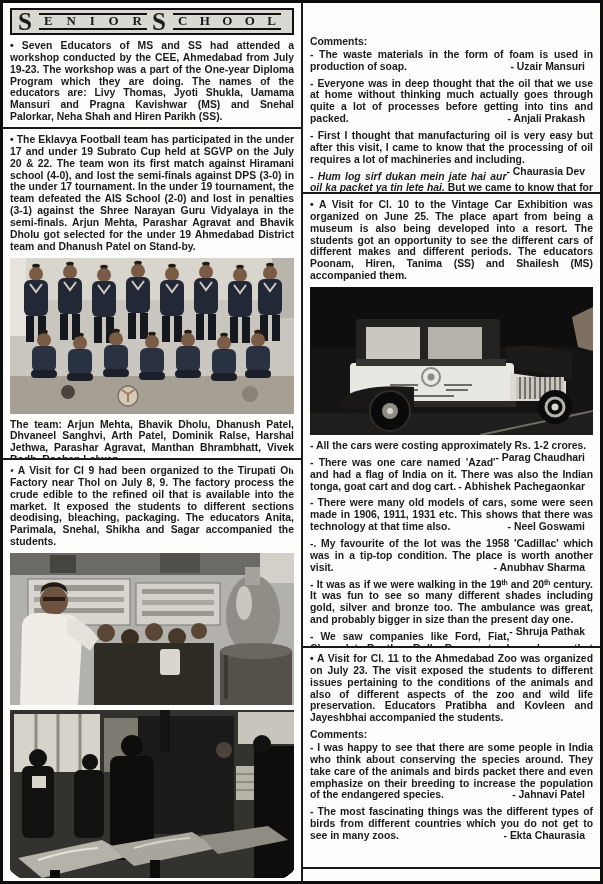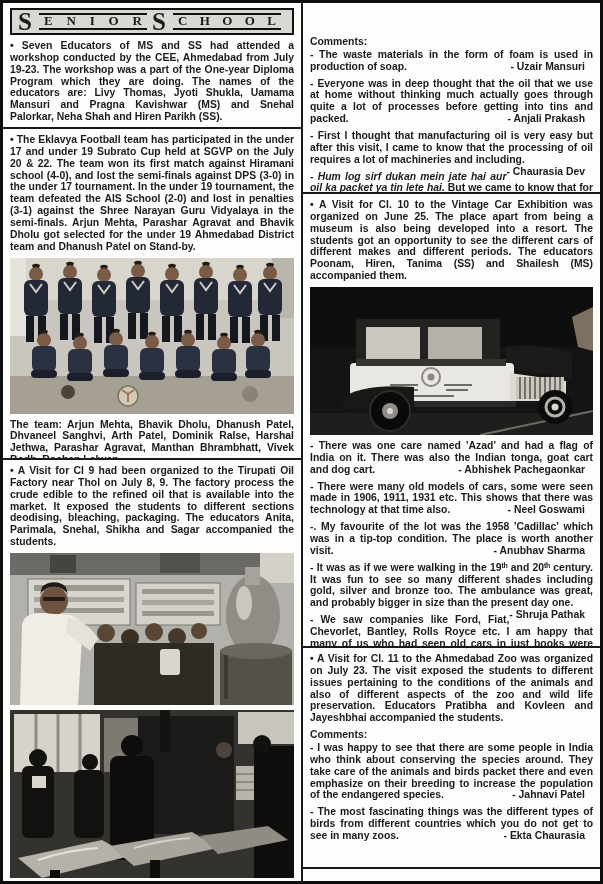--- a/index.html
+++ b/index.html
@@ -9,21 +9,21 @@
     display:flex;overflow:hidden;
     font-family:"Liberation Sans", sans-serif;
     font-size:10.4px;line-height:1.14;color:#1b1b1b;
   }
   .col{box-sizing:border-box;display:flex;flex-direction:column;overflow:hidden;}
   .col-left{width:300px;border-right:2px solid #1a1a1a;}
   .col-right{width:297px;margin-top:28px;}
   .sec{box-sizing:border-box;padding:5px 7px;border-bottom:2px solid #1a1a1a;overflow:hidden;}
   .sec-l1{height:126px;}
   .sec-l2{height:331px;}
-  .sec-l3{flex:1;border-bottom:none;}
+  .sec-l3{flex:1;border-bottom:none;border-radius:31px;}
   .sec-r1{height:163px;}
   .sec-r2{height:454px;}
   .sec-r3{height:221px;}
   .sec-r4{flex:1;border-bottom:none;}
   p{margin:0 0 5px 0;text-align:justify;font-weight:bold;}
   p:last-child{margin-bottom:0;}
   .cmt-label{font-weight:bold;margin-bottom:1px;text-align:left;}
   .by{float:right;margin-right:8px;white-space:nowrap;}
   .lead-italic{font-style:italic;}
   
@@ -240,20 +240,24 @@
         <path d="M30,112 Q52,96 104,100 L104,120 L34,122 Z" fill="#191816"></path>
         <circle cx="80" cy="124" r="20" fill="#0a0a0a" stroke="#2e2d2b" stroke-width="2"></circle>
         <circle cx="80" cy="124" r="8" fill="#8f8d86"></circle>
         <circle cx="80" cy="124" r="3" fill="#d8d6cf"></circle>
         <circle cx="245" cy="120" r="17" fill="#0b0b0b"></circle>
         <circle cx="245" cy="120" r="9" fill="none" stroke="#b3b1aa" stroke-width="3"></circle>
         <circle cx="245" cy="120" r="3.5" fill="#d8d6cf"></circle>
       </svg>
 
       <p>
+        <span>- All the cars were costing approximately Rs. 1-2 crores.</span>
+        <span class="by">- Parag Chaudhari</span>
+      </p>
+      <p>
         <span>- There was one care named 'Azad' and had a flag of India on it. There was also the Indian tonga, goat cart and dog cart.</span>
         <span class="by">- Abhishek Pachegaonkar</span>
       </p>
       <p>
         <span>- There were many old models of cars, some were seen made in 1906, 1911, 1931 etc. This shows that there was technology at that time also.</span>
         <span class="by">- Neel Goswami</span>
       </p>
       <p>
         <span>-. My favourite of the lot was the 1958 'Cadillac' which was in a tip-top condition. The place is worth another visit.</span>
         <span class="by">- Anubhav Sharma</span>

